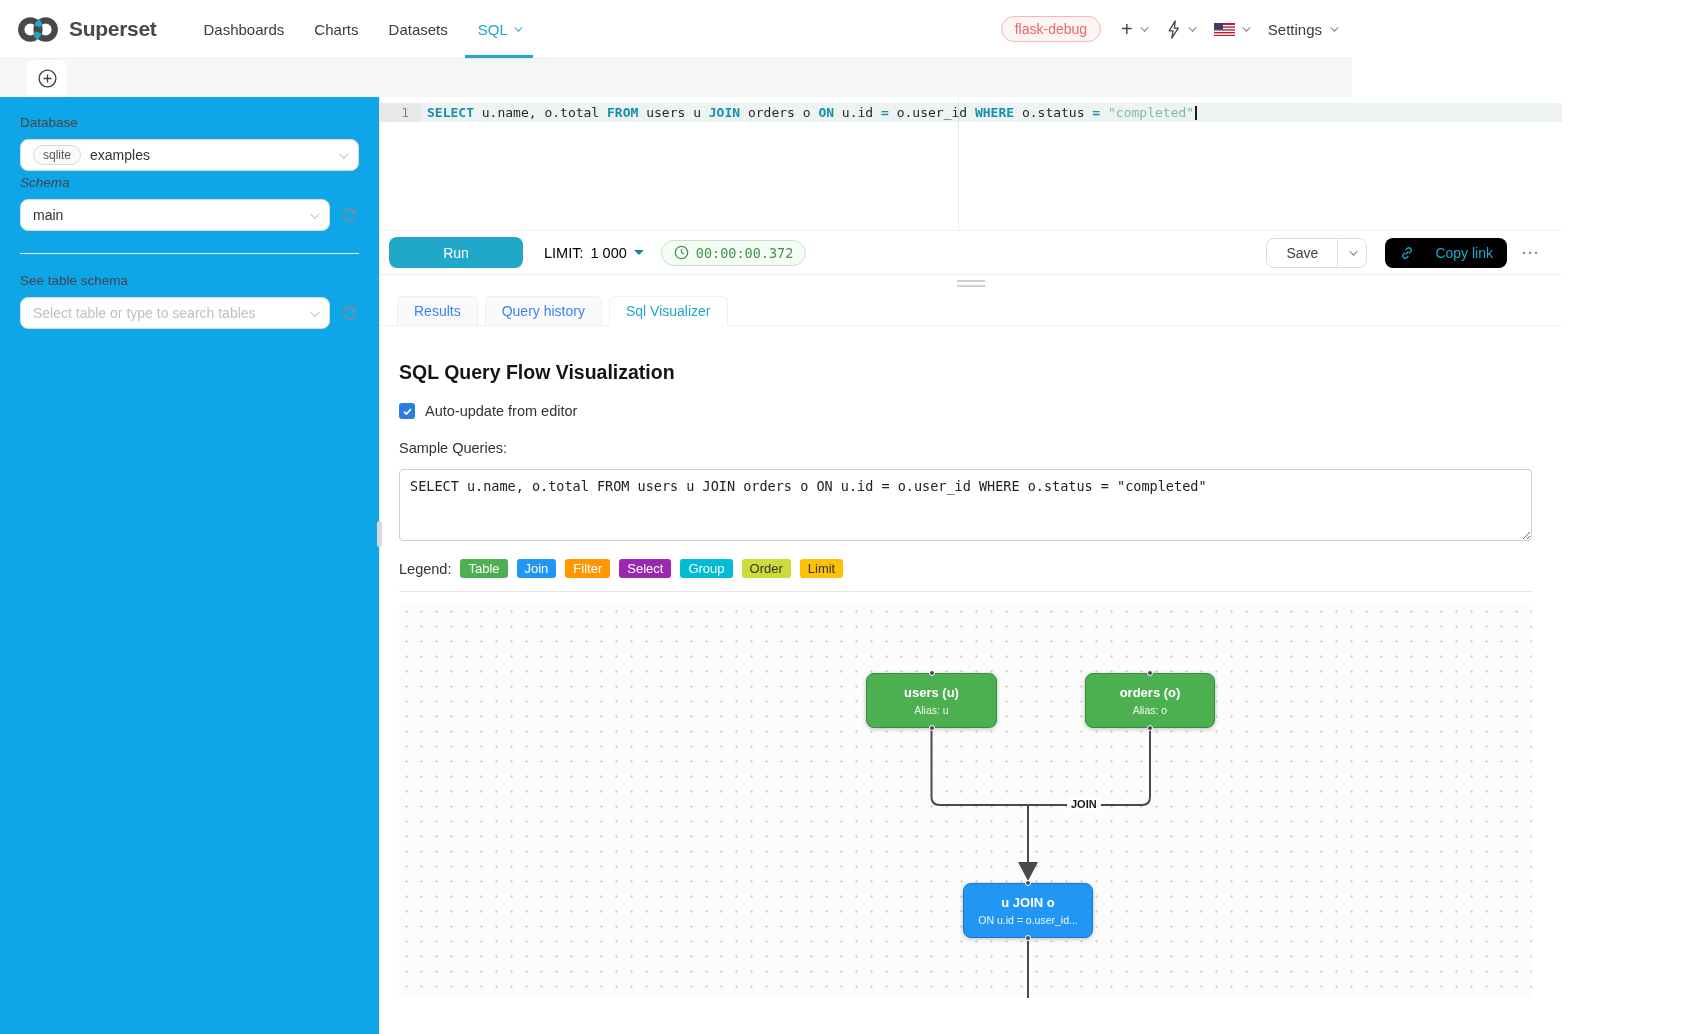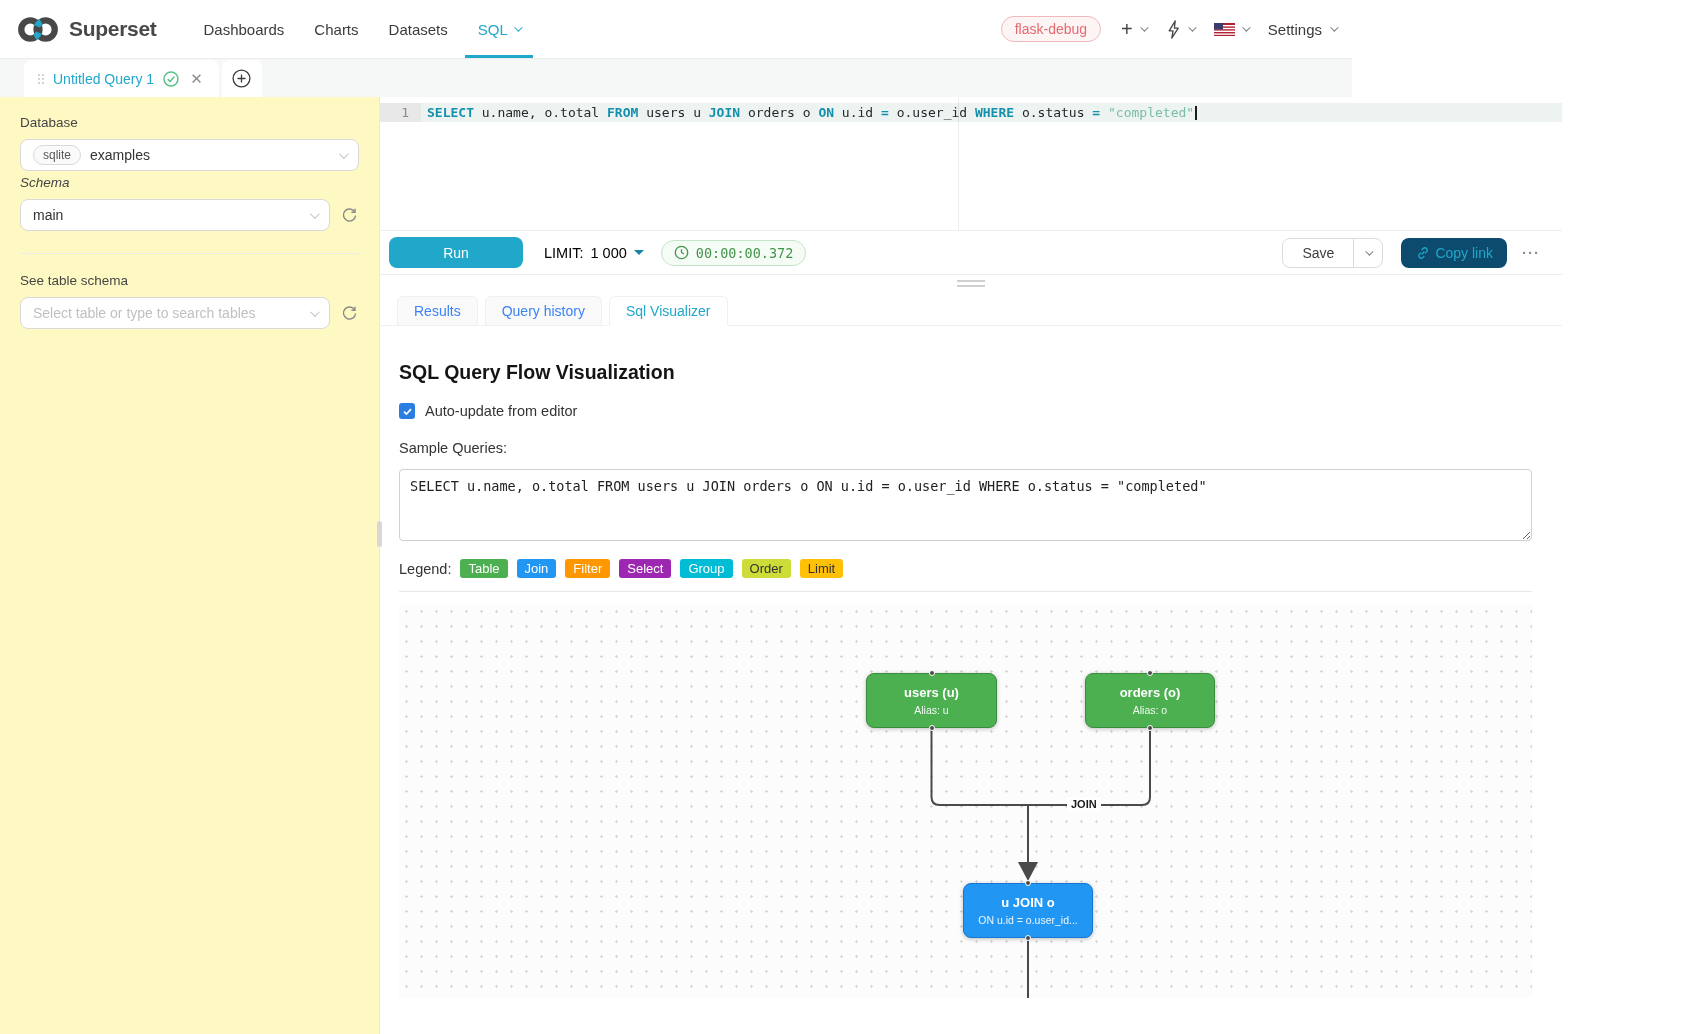--- a/index.html
+++ b/index.html
@@ -35,21 +35,21 @@
     align-items:center; padding:0 14px; gap:9px; cursor:pointer; }
   .drag-dots { display:grid; grid-template-columns:2px 2px; grid-gap:2px; }
   .drag-dots i { width:2px; height:2px; background:#c4c4c4; border-radius:50%; }
   .qtab-label { color:#20a7c9; font-size:14px; }
   .qtab-close { color:#8c8c8c; font-size:15px; line-height:1; padding:0 2px; cursor:pointer; }
   .qtab.plus { margin-left:3px; width:40px; justify-content:center; padding:0; }
 
   
   .main { display:flex; height:937px; }
   .sidebar { width:380px; min-width:380px; padding:16px 20px 0; border-right:1px solid #e9e9e9;
-    position:relative; background:#fef9c3; }
+    position:relative; background:#0ea5e9; }
   .side-label { font-size:13.5px; color:#454545; margin:2px 0 9px; }
   .select-row { display:flex; align-items:center; gap:11px; }
   .select { flex:1; height:32px; border:1px solid #d9d9d9; border-radius:8px; display:flex;
     align-items:center; padding:0 30px 0 12px; position:relative; font-size:14px; color:#333;
     background:#fff; cursor:pointer; }
   .select .chev { position:absolute; right:12px; color:#c1c1c1; }
   .engine-tag { font-size:12px; border:1px solid #d9d9d9; background:#fafafa; border-radius:10px;
     padding:2px 9px; margin-right:9px; color:#565656; }
   .placeholder { color:#c0c0c0; }
   .refresh-btn { width:18px; height:18px; display:flex; align-items:center; cursor:pointer; }
@@ -90,22 +90,22 @@
     margin-top:5px; }
   .timer { margin-left:17px; display:flex; align-items:center; gap:7px;
     border:1px solid #c5e5cb; background:#f5fbf5; color:#44944e; border-radius:14px;
     padding:4px 12px; font-family:"DejaVu Sans Mono", monospace; font-size:13.5px; }
   .tb-right { margin-left:auto; display:flex; align-items:center; }
   .save-split { display:flex; border:1px solid #dcdcdc; border-radius:8px; overflow:hidden;
     background:#fff; }
   .save-main { padding:6px 19px; font-size:14px; color:#404040; cursor:pointer; }
   .save-caret { padding:6px 11px; border-left:1px solid #dcdcdc; color:#7a7a7a;
     display:flex; align-items:center; cursor:pointer; }
-  .copy-link { margin-left:18px; background:#0c4a6e; color:#20a7c9; border-radius:8px;
-    padding:7px 14px; font-size:14px; display:flex; align-items:center; gap:4px; cursor:pointer; }
+  .copy-link { margin-left:18px; background:#000000; color:#20a7c9; border-radius:8px;
+    padding:7px 14px; font-size:14px; display:flex; align-items:center; gap:20px; cursor:pointer; }
   .more-btn { margin-left:15px; color:#8c8c8c; font-size:15px; font-weight:700;
     letter-spacing:1px; cursor:pointer; }
 
   
   .splitter { height:17px; border-top:1px solid #ebebeb; position:relative; }
   .split-handle { position:absolute; left:50%; top:5px; transform:translateX(-50%);
     width:28px; cursor:row-resize; }
   .split-handle i { display:block; height:2px; background:#cfcfcf; margin-bottom:3px; }
 
   
@@ -206,36 +206,20 @@
         <i class="chev sm"></i>
       </span>
       <span class="settings">
         <span>Settings</span>
         <i class="chev sm"></i>
       </span>
     </div>
   </header>
 
   <div class="tabstrip">
-    <div class="qtab">
-      <span class="drag-dots">
-          <i></i>
-          <i></i>
-          <i></i>
-          <i></i>
-          <i></i>
-          <i></i>
-        </span>
-      <span class="qtab-label">Untitled Query 1</span>
-      <svg width="16" height="16" viewBox="0 0 16 16">
-        <circle cx="8" cy="8" r="7" fill="none" stroke="#5ac189" stroke-width="1.5"></circle>
-        <path d="M4.7 8.2 L7 10.4 L11.3 5.8" fill="none" stroke="#5ac189" stroke-width="1.5"></path>
-      </svg>
-      <span class="qtab-close">✕</span>
-    </div>
     <div class="qtab plus">
       <svg width="19" height="19" viewBox="0 0 19 19">
         <circle cx="9.5" cy="9.5" r="8.4" fill="none" stroke="#3c3c3c" stroke-width="1.3"></circle>
         <path d="M9.5 5.5 V13.5 M5.5 9.5 H13.5" stroke="#3c3c3c" stroke-width="1.3"></path>
       </svg>
     </div>
   </div>
 
   <div class="main">
 

